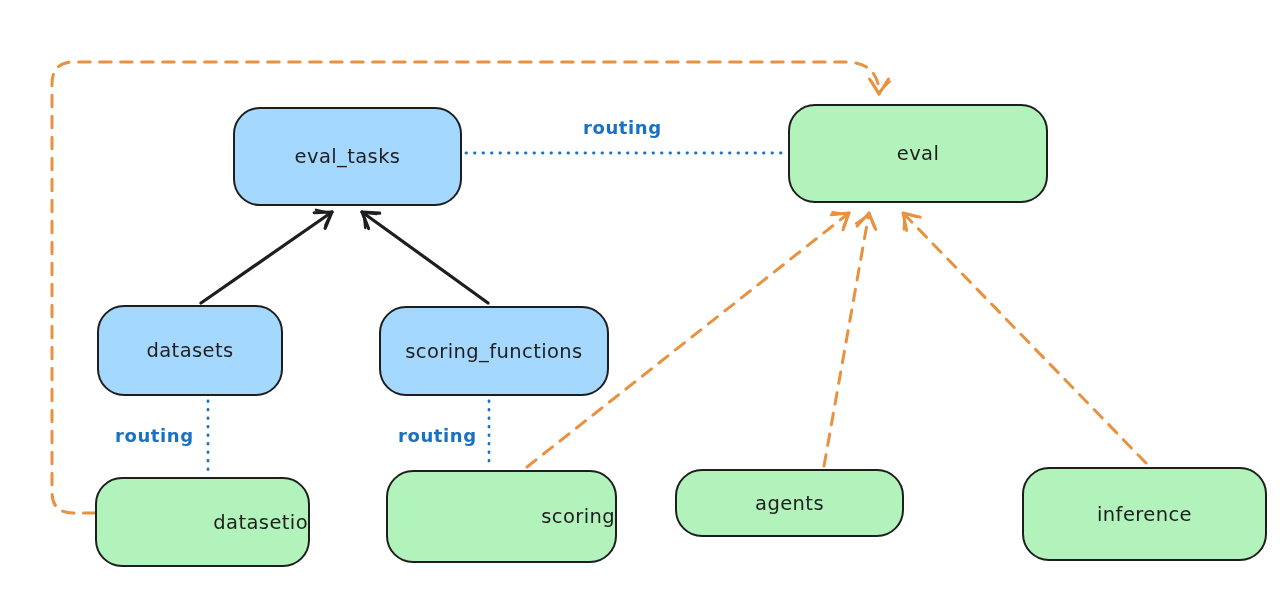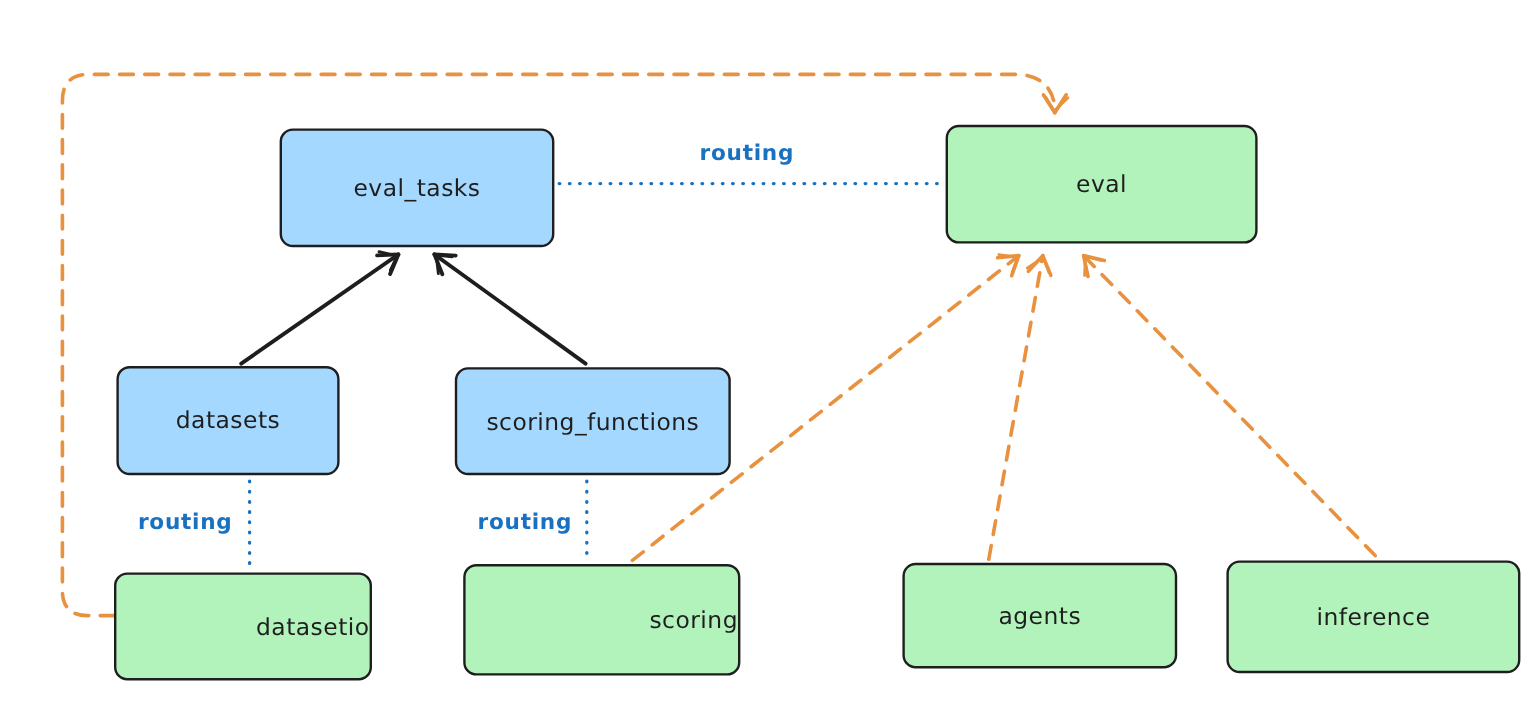--- a/index.html
+++ b/index.html
@@ -43,21 +43,21 @@
   .edge.orange-dashed {
     stroke: var(--orange);
     stroke-width: 3;
     stroke-linecap: round;
     stroke-dasharray: 11.5 9.5;
     stroke-linejoin: round;
   }
   .node {
     position: absolute;
     border: 2.6px solid var(--node-stroke);
-    border-radius: 11px;
+    border-radius: 27px;
     display: flex;
     align-items: center;
     justify-content: center;
     color: var(--node-stroke);
     font-size: 19.5px;
     letter-spacing: 0.4px;
   }
   .node.blue  { background: var(--blue-node-fill); }
   .node.green { background: var(--green-node-fill); }
   .edge-label {
@@ -113,21 +113,21 @@
   <div class="node blue" style="left:379px; top:306px; width:230px; height:90px;justify-content:center;">
     <span>scoring_functions</span>
   </div>
 
   <div class="node green" style="left:95px; top:477px; width:215px; height:90px;justify-content:flex-end;">
     <span>datasetio</span>
   </div>
   <div class="node green" style="left:386px; top:470px; width:231px; height:93px;justify-content:flex-end;">
     <span>scoring</span>
   </div>
-  <div class="node green" style="left:752px; top:469px; width:229px; height:88px;">
+  <div class="node green" style="left:675px; top:469px; width:229px; height:68px;">
     <span>agents</span>
   </div>
   <div class="node green" style="left:1022px; top:467px; width:245px; height:94px;">
     <span>inference</span>
   </div>
 
   <div class="edge-label" style="left:583px; top:117px;">routing</div>
   <div class="edge-label" style="left:115px; top:425px;">routing</div>
   <div class="edge-label" style="left:398px; top:425px;">routing</div>
 

